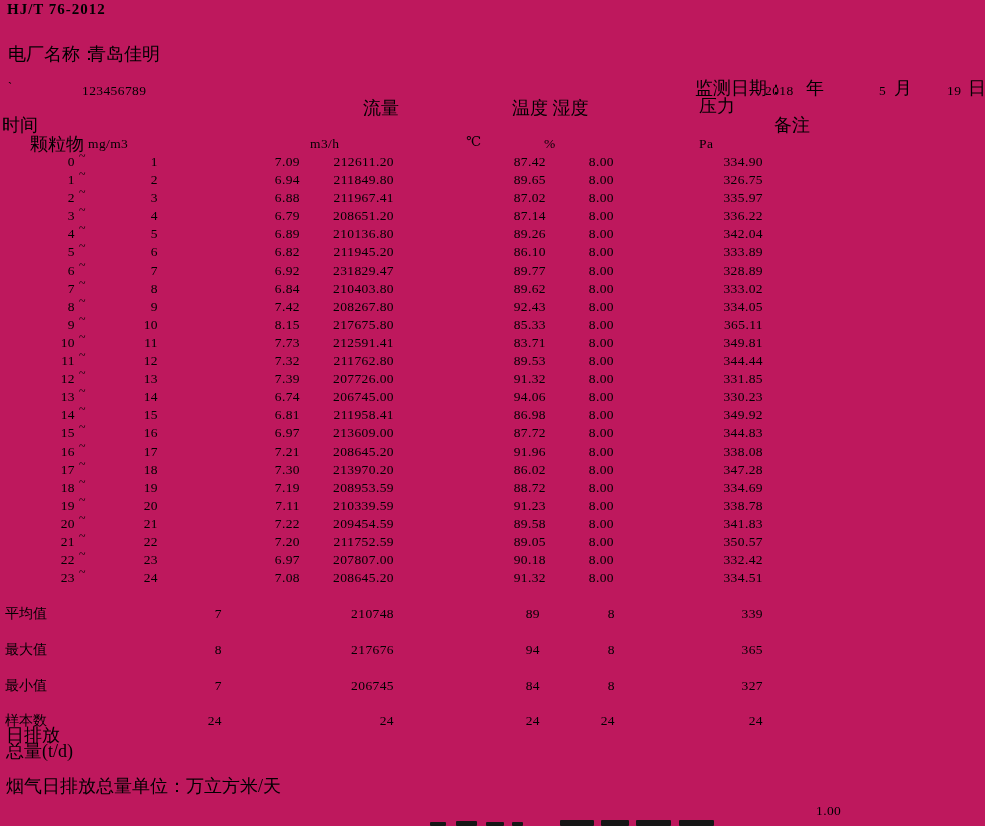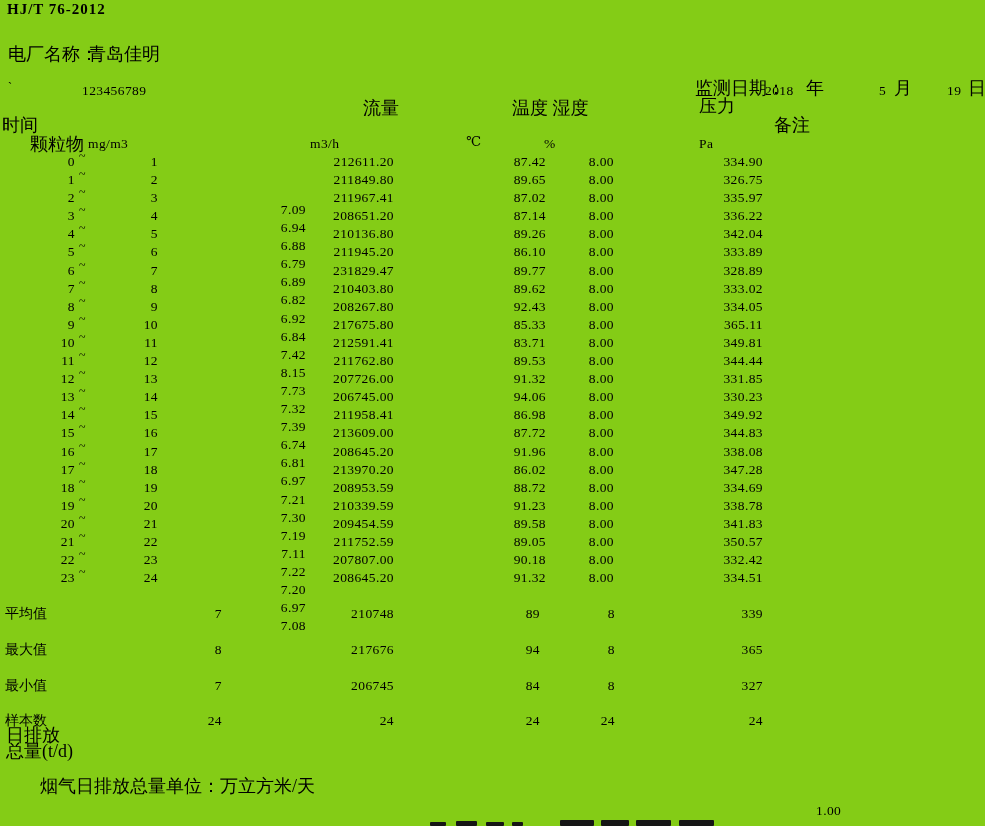--- a/index.html
+++ b/index.html
@@ -1,20 +1,20 @@
 <!DOCTYPE html>
 <html><head>
 <meta charset="utf-8">
 <style>
   html,body{margin:0;padding:0;}
   body{background:#ffffff;}
   .page{
     position:relative;
     width:985px;height:826px;
-    background:#84cc16;color:#000;
+    background:#be185d;color:#000;
     font-family:"Liberation Serif","DejaVu Serif",serif;
     overflow:hidden;
   }
   .abs{position:absolute;white-space:nowrap;}
   .cjk{font-size:18px;line-height:15px;}
   .num{font-size:13.5px;letter-spacing:0.4px;line-height:15px;}
   .std{top:1px;left:7px;font-weight:bold;font-size:15px;letter-spacing:1px;}
   .title{top:21px;left:232px;font-weight:bold;font-size:20px;letter-spacing:4px;line-height:24px;}
   .plant-label{top:47px;left:8px;}
   .plant-value{top:47px;left:88px;}
@@ -38,39 +38,39 @@
   .unit-temp{top:134px;left:466px;}
   .unit-hum{top:136px;left:544px;}
   .unit-pres{top:136px;left:699px;}
 
   .rows{position:absolute;top:152px;left:0;width:985px;}
   .row{position:relative;height:18.1px;}
   .c{position:absolute;top:2px;text-align:right;font-size:13.5px;letter-spacing:0.4px;}
   .c.h1{left:25px;width:50px;}
   .c.tl{left:79px;width:14px;text-align:left;top:-3px;font-size:12px;}
   .c.h2{left:110px;width:48px;}
-  .c.pm{left:236px;width:70px;margin-top:48px;}
+  .c.pm{left:230px;width:70px;}
   .c.flow{left:295px;width:99px;}
   .c.temp{left:470px;width:76px;}
   .c.hum{left:545px;width:69px;}
   .c.pres{left:663px;width:100px;}
 
   .summary{position:absolute;top:0;left:0;}
   .srow{position:absolute;left:0;width:838px;height:16px;}
   .srow .label{position:absolute;left:5px;top:0;font-size:14px;}
   .sc{position:absolute;top:1px;text-align:right;font-size:13.5px;letter-spacing:0.4px;}
   .sc.v1{left:140px;width:82px;}
   .sc.v2{left:290px;width:104px;}
   .sc.v3{left:450px;width:90px;}
   .sc.v4{left:545px;width:70px;}
   .sc.v5{left:663px;width:100px;}
 
   .de1{top:728px;left:6px;}
   .de2{top:744px;left:6px;}
-  .unit-note{top:779px;left:6px;margin-left:34px;}
+  .unit-note{top:779px;left:6px;}
   .version{top:803px;left:816px;}
 
   .footer-cut{position:absolute;top:817px;left:428px;width:292px;height:9px;overflow:hidden;}
   .footer-cut .bar{position:absolute;background:#161616;border-radius:1px;}
   .bar.b1{left:2px;top:5px;width:16px;height:4px;}
   .bar.b2{left:28px;top:4px;width:21px;height:5px;}
   .bar.b3{left:58px;top:5px;width:18px;height:4px;}
   .bar.b4{left:84px;top:5px;width:11px;height:4px;}
   .bar.b5{left:132px;top:3px;width:34px;height:6px;}
   .bar.b6{left:173px;top:3px;width:28px;height:6px;}

